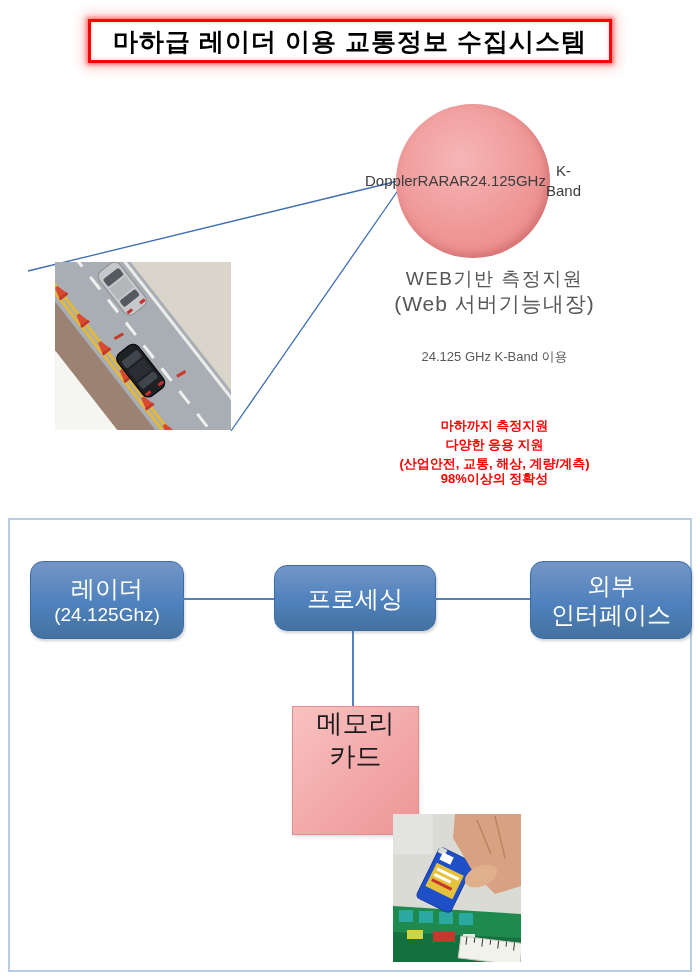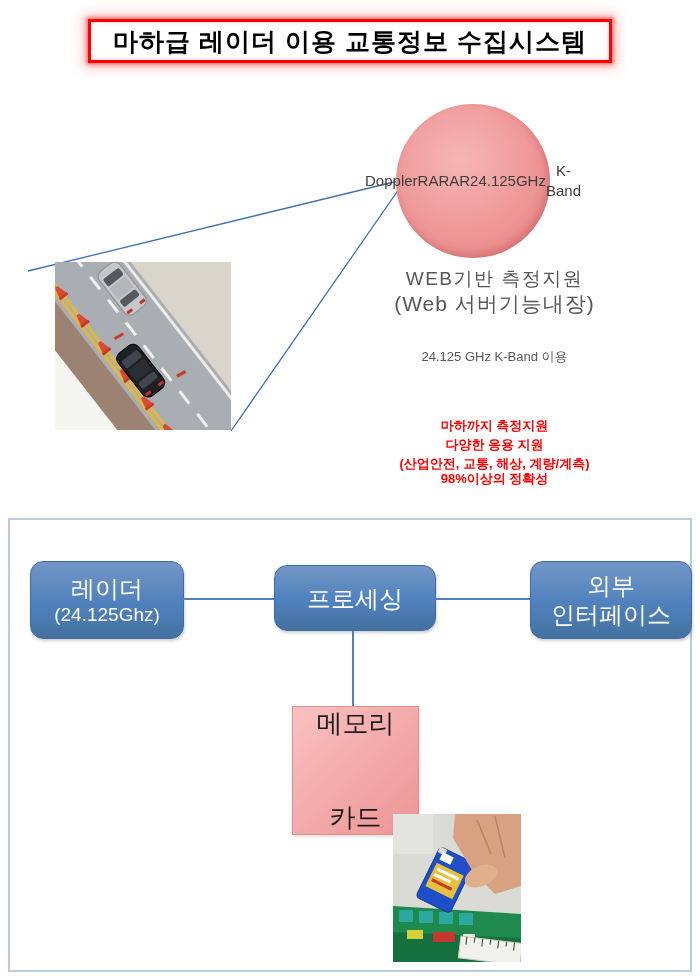--- a/index.html
+++ b/index.html
@@ -63,21 +63,21 @@
 
   .connector{position:absolute;background:#4f81bd;}
   #conn-left{left:172px;top:78px;width:92px;height:2px;}
   #conn-right{left:424px;top:78px;width:96px;height:2px;}
   #conn-down{left:342px;top:111px;width:2px;height:75px;}
 
   .memorybox{
     position:absolute;left:282px;top:186px;width:125px;height:127px;
     background:linear-gradient(135deg,#f9c1c1 0%, #f2a6a6 60%, #ec9595 100%);
     border:1px solid #e08f8f;
-    display:flex;flex-direction:column;align-items:center;justify-content:space-between;
+    display:flex;flex-direction:column;align-items:center;justify-content:flex-start;
     color:#1a1a1a;font-size:26px;line-height:33px;text-align:center;z-index:2;
     box-shadow:1px 2px 3px rgba(0,0,0,.12);
   }
 
   .sdphoto{position:absolute;left:383px;top:294px;width:128px;height:148px;z-index:3;}
 </style>
 </head>
 <body>
 
 <div id="canvas">

